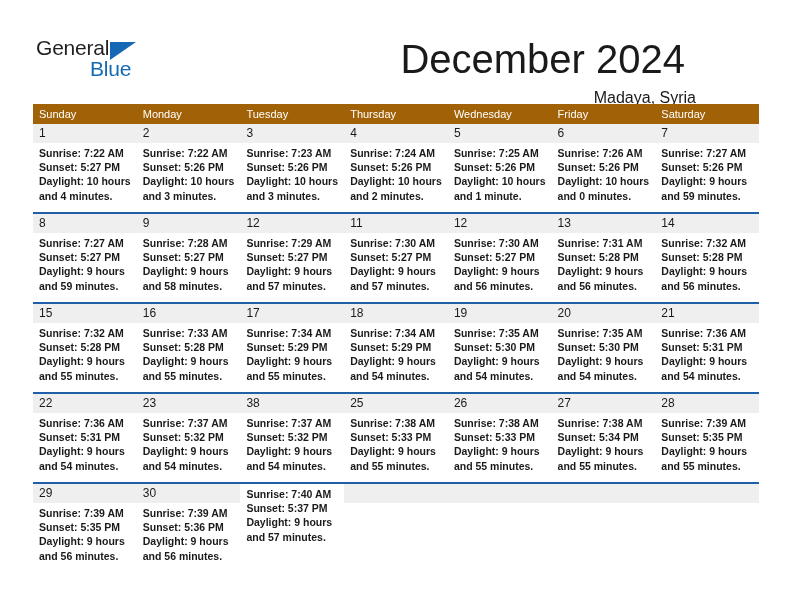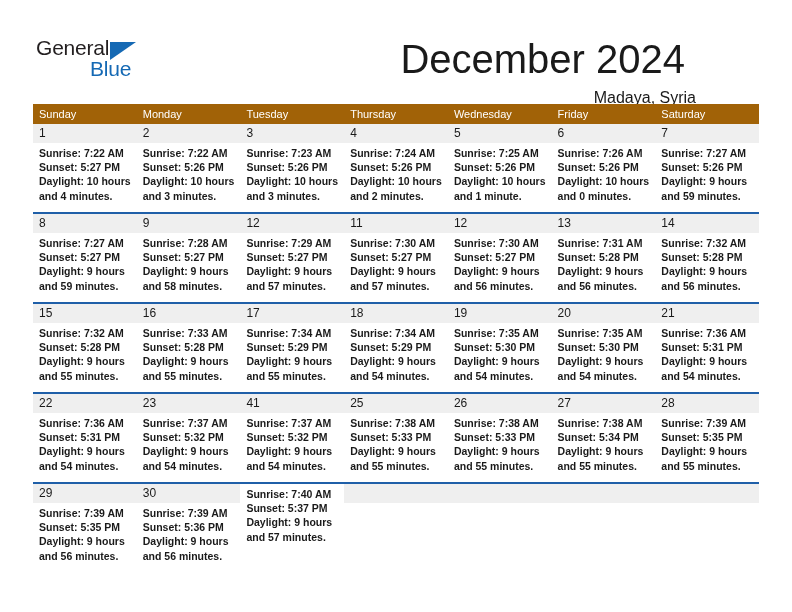--- a/index.html
+++ b/index.html
@@ -390,21 +390,21 @@
           <div class="day-cell">
             <div class="day-num-band">23</div>
             <div class="day-body">
               <div class="day-line">Sunrise: 7:37 AM</div>
               <div class="day-line">Sunset: 5:32 PM</div>
               <div class="day-line">Daylight: 9 hours</div>
               <div class="day-line">and 54 minutes.</div>
             </div>
           </div>
           <div class="day-cell">
-            <div class="day-num-band">41</div>
+            <div class="day-num-band">38</div>
             <div class="day-body">
               <div class="day-line">Sunrise: 7:37 AM</div>
               <div class="day-line">Sunset: 5:32 PM</div>
               <div class="day-line">Daylight: 9 hours</div>
               <div class="day-line">and 54 minutes.</div>
             </div>
           </div>
           <div class="day-cell">
             <div class="day-num-band">25</div>
             <div class="day-body">

